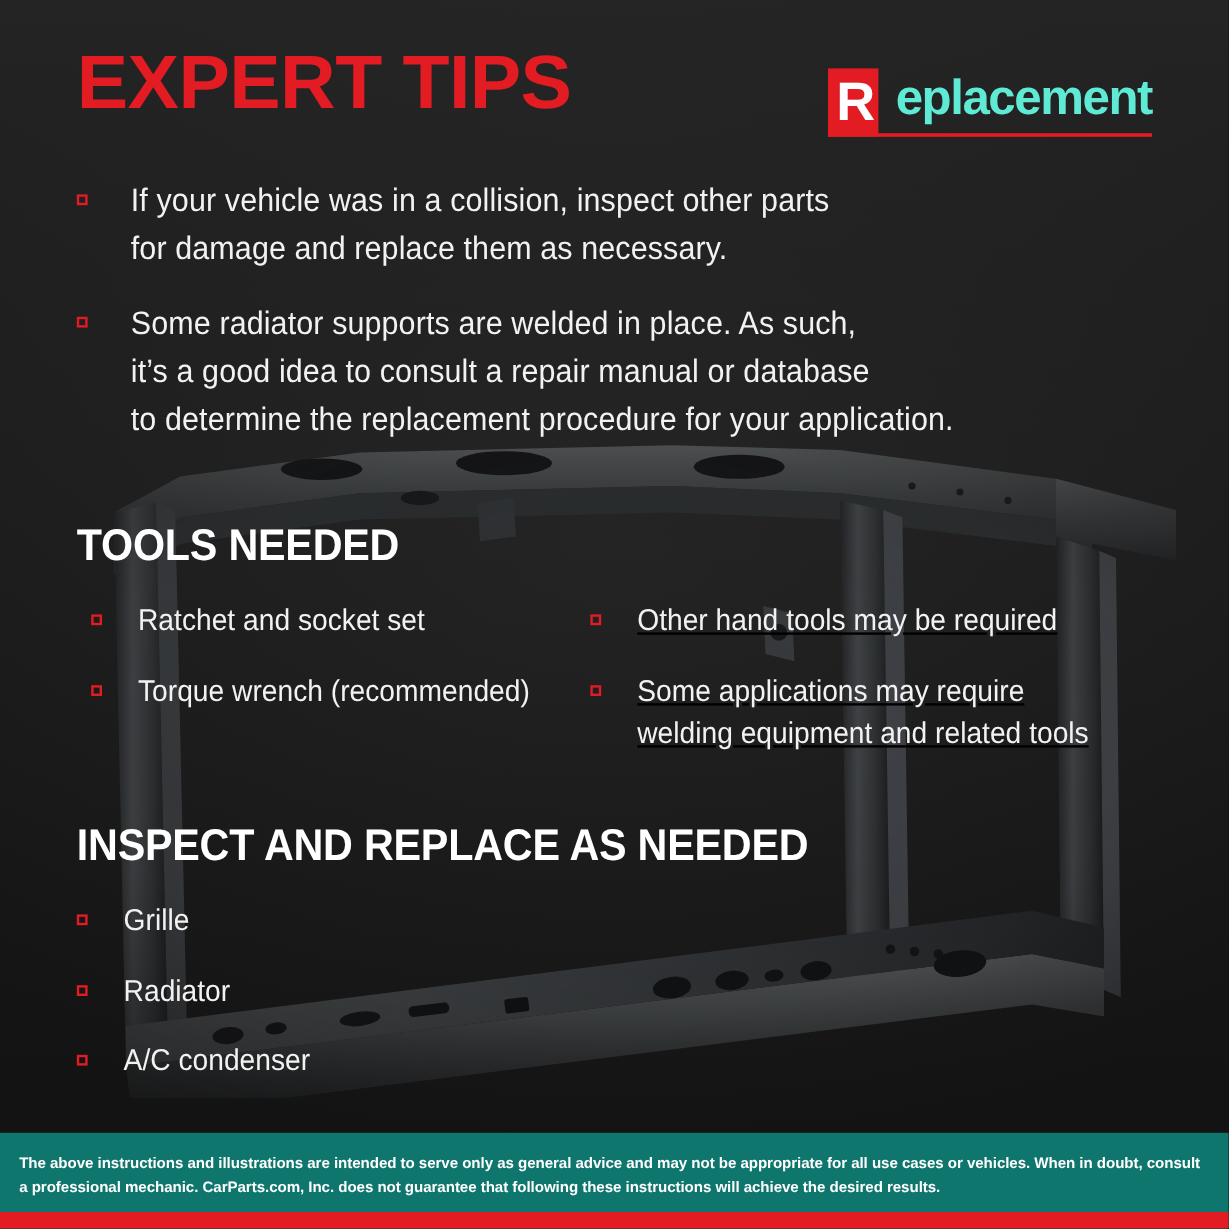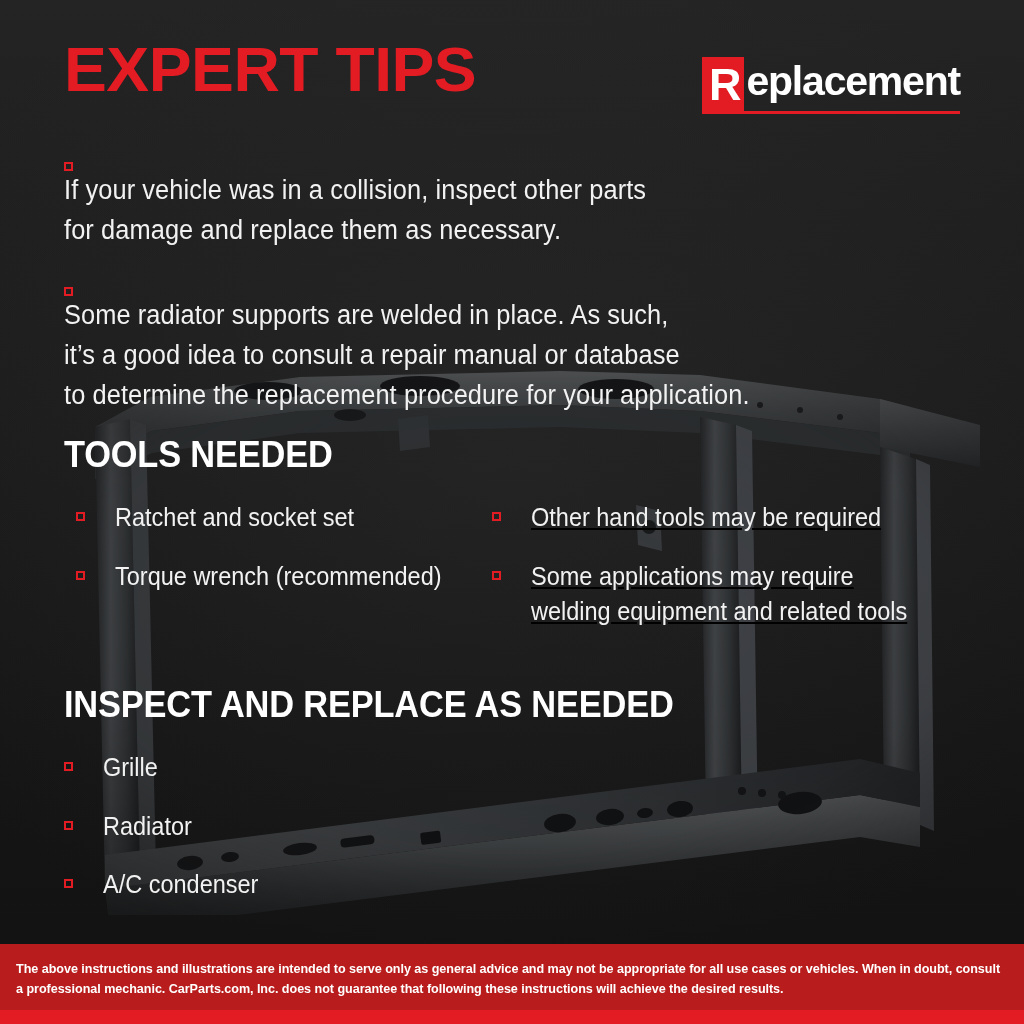--- a/index.html
+++ b/index.html
@@ -93,48 +93,47 @@
     font-size: 45px;
     font-weight: 700;
     line-height: 1;
     padding: 5px 4px 7px 7px;
     font-family: "Liberation Sans", sans-serif;
     letter-spacing: -1px;
     position: relative;
     top: 5px;
   }
   .logo-rest {
-    color: #ffffff;
+    color: #5eead4;
     font-size: 41px;
     font-weight: 700;
     line-height: 1;
     font-family: "Liberation Sans", sans-serif;
     letter-spacing: -1.2px;
-    padding-left: 2px;
+    padding-left: 14px;
   }
   .logo-underline {
     width: 100%;
     min-width: 218px;
     height: 3px;
     background: #e31b23;
     margin-top: 2px;
   }
 
   
   .intro {
     position: absolute;
     left: 64px;
     top: 148px;
     width: 900px;
   }
   .intro-item {
     display: flex;
     align-items: flex-start;
     margin-bottom: 22px;
-    flex-direction: column;
   }
   .bullet {
     flex: 0 0 auto;
     width: 9px;
     height: 9px;
     border: 2px solid #e31b23;
     box-sizing: border-box;
     margin-top: 14px;
     margin-right: 36px;
   }
@@ -207,21 +206,21 @@
     transform-origin: left top;
   }
 
   
   .footer {
     position: absolute;
     left: 0;
     bottom: 0;
     width: 1024px;
     height: 80px;
-    background: #b91c1c;
+    background: #0f766e;
     z-index: 8;
   }
   .footer-text {
     position: absolute;
     left: 16px;
     right: 16px;
     top: 16px;
     color: #ffffff;
     font-size: 12.6px;
     font-weight: 700;

